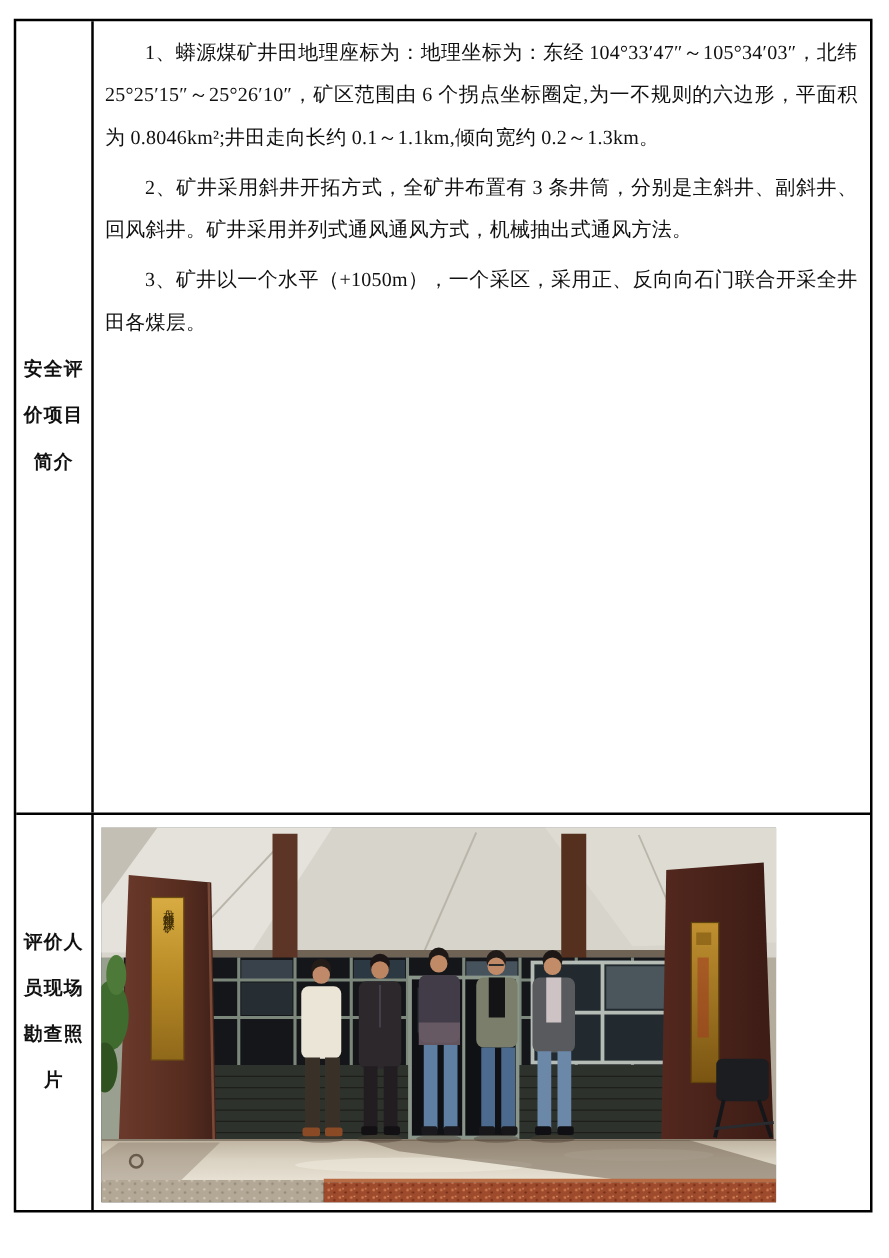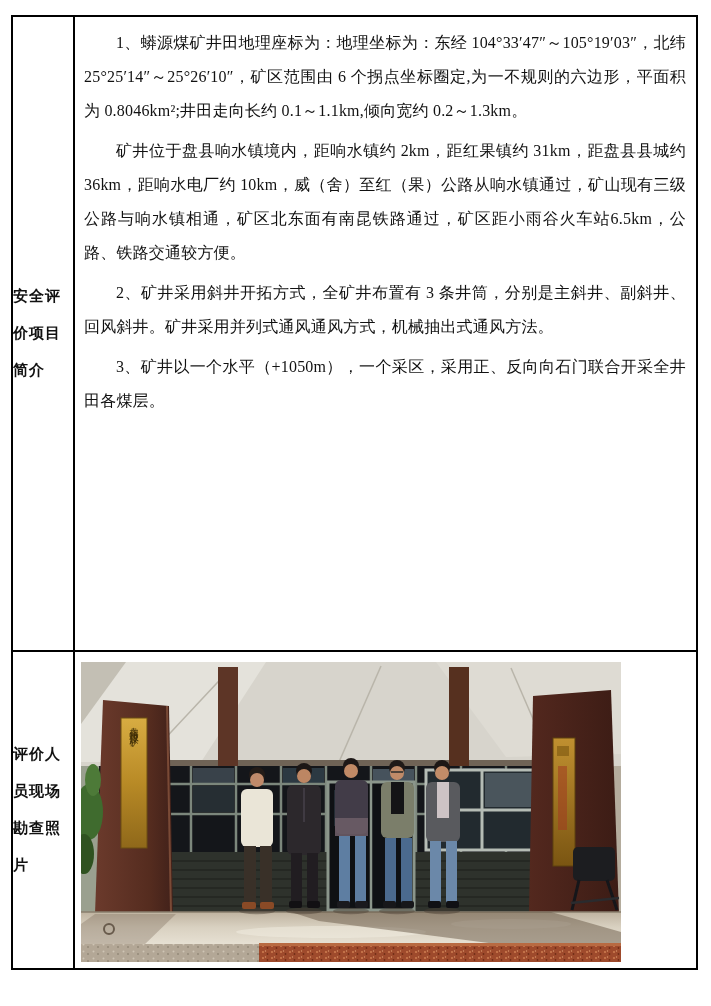--- a/index.html
+++ b/index.html
@@ -20,21 +20,21 @@
     background:#fff;
   }
   .tr{display:flex;flex-direction:row;box-sizing:border-box;}
   .tr1{height:635px;border-bottom:2px solid #000;}
   .tr2{flex:1;}
   .hdr-cell{
     width:62px;min-width:62px;
     border-right:2px solid #000;
     box-sizing:border-box;
     display:flex;flex-direction:column;
-    justify-content:center;
+    justify-content:center;align-items:center;
   }
   .hdr-line{
     font-weight:bold;
     font-size:15px;
     line-height:37px;
     letter-spacing:1px;
     white-space:nowrap;
   }
   .content-cell{
     flex:1;
@@ -65,22 +65,21 @@
 
 <div class="tbl">
 
   <div class="tr tr1">
     <div class="hdr-cell">
       <div class="hdr-line">安全评</div>
       <div class="hdr-line">价项目</div>
       <div class="hdr-line">简介</div>
     </div>
     <div class="content-cell">
-      <p>1、蟒源煤矿井田地理座标为：地理坐标为：东经 104°33′47″～105°19′03″，北纬 25°25′14″～25°26′10″，矿区范围由 6 个拐点坐标圈定,为一不规则的六边形，平面积为 0.8046km²;井田走向长约 0.1～1.1km,倾向宽约 0.2～1.3km。</p>
-      <p>矿井位于盘县响水镇境内，距响水镇约 2km，距红果镇约 31km，距盘县县城约36km，距响水电厂约 10km，威（舍）至红（果）公路从响水镇通过，矿山现有三级公路与响水镇相通，矿区北东面有南昆铁路通过，矿区距小雨谷火车站6.5km，公路、铁路交通较方便。</p>
+      <p>1、蟒源煤矿井田地理座标为：地理坐标为：东经 104°33′47″～105°34′03″，北纬 25°25′15″～25°26′10″，矿区范围由 6 个拐点坐标圈定,为一不规则的六边形，平面积为 0.8046km²;井田走向长约 0.1～1.1km,倾向宽约 0.2～1.3km。</p>
       <p>2、矿井采用斜井开拓方式，全矿井布置有 3 条井筒，分别是主斜井、副斜井、回风斜井。矿井采用并列式通风通风方式，机械抽出式通风方法。</p>
       <p>3、矿井以一个水平（+1050m），一个采区，采用正、反向向石门联合开采全井田各煤层。</p>
     </div>
   </div>
 
   <div class="tr tr2">
     <div class="hdr-cell">
       <div class="hdr-line">评价人</div>
       <div class="hdr-line">员现场</div>
       <div class="hdr-line">勘查照</div>

